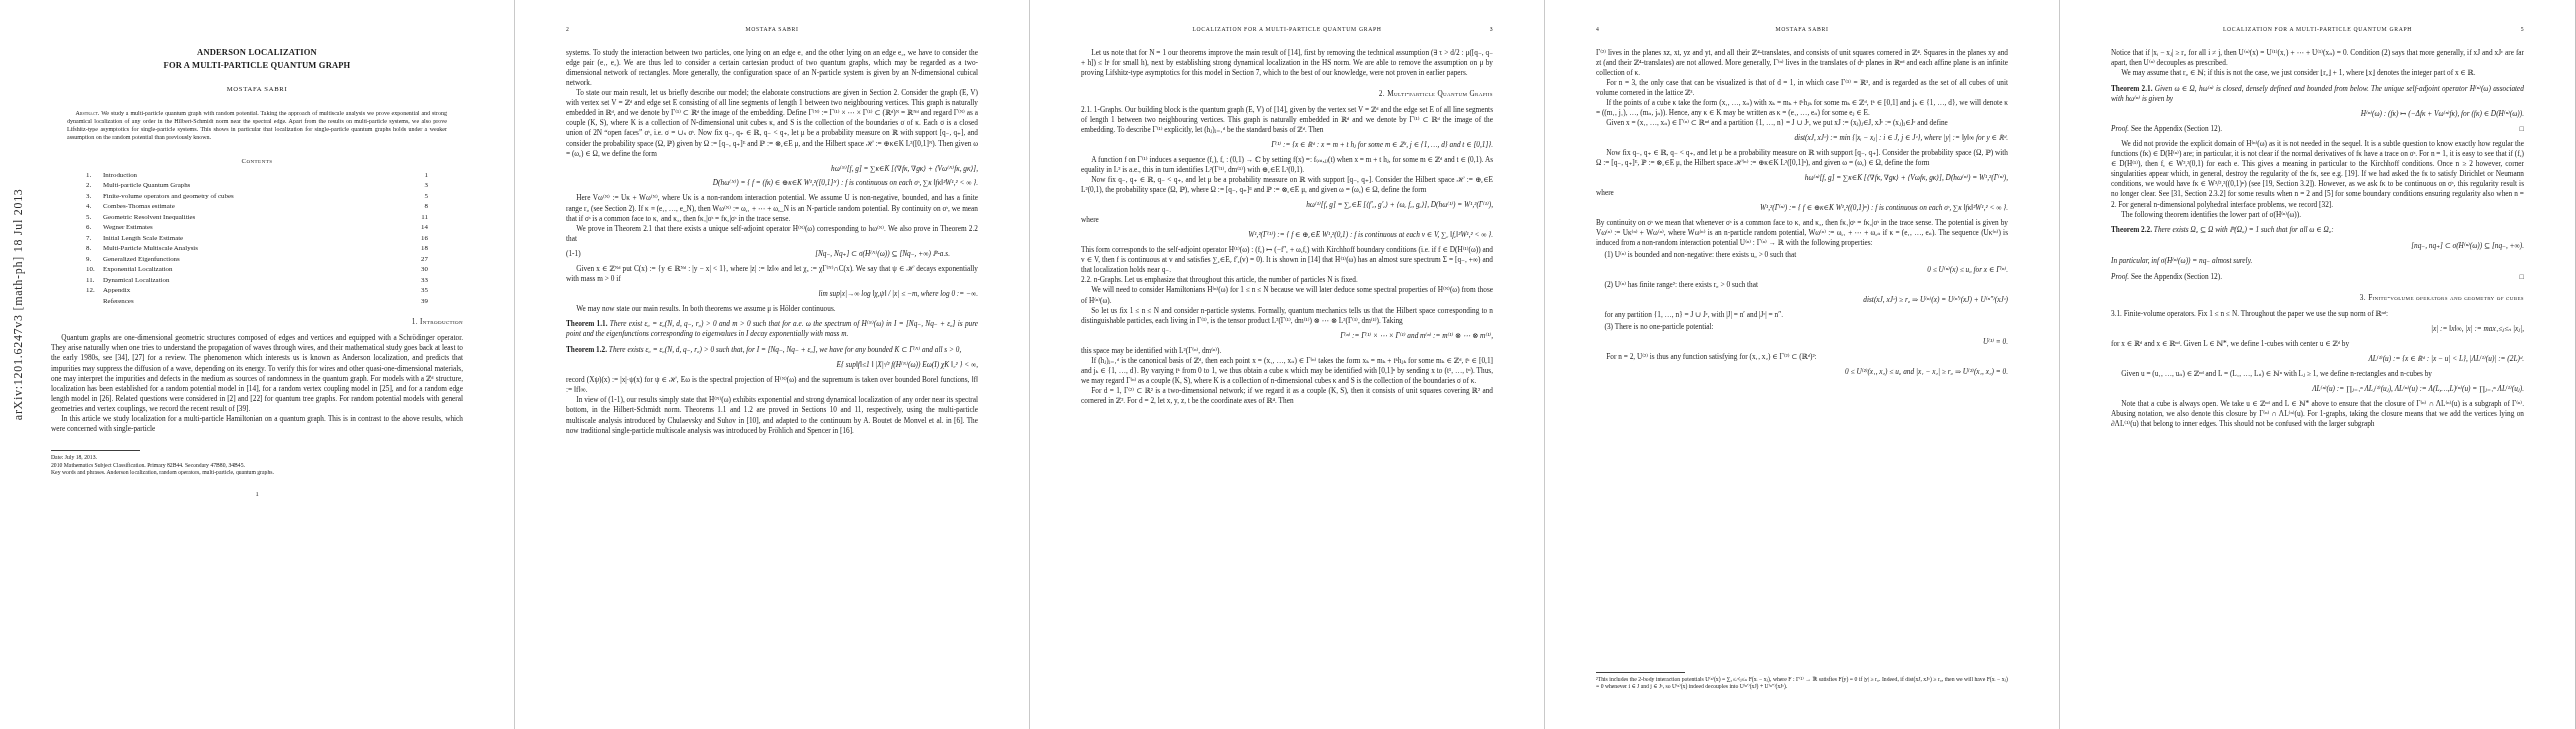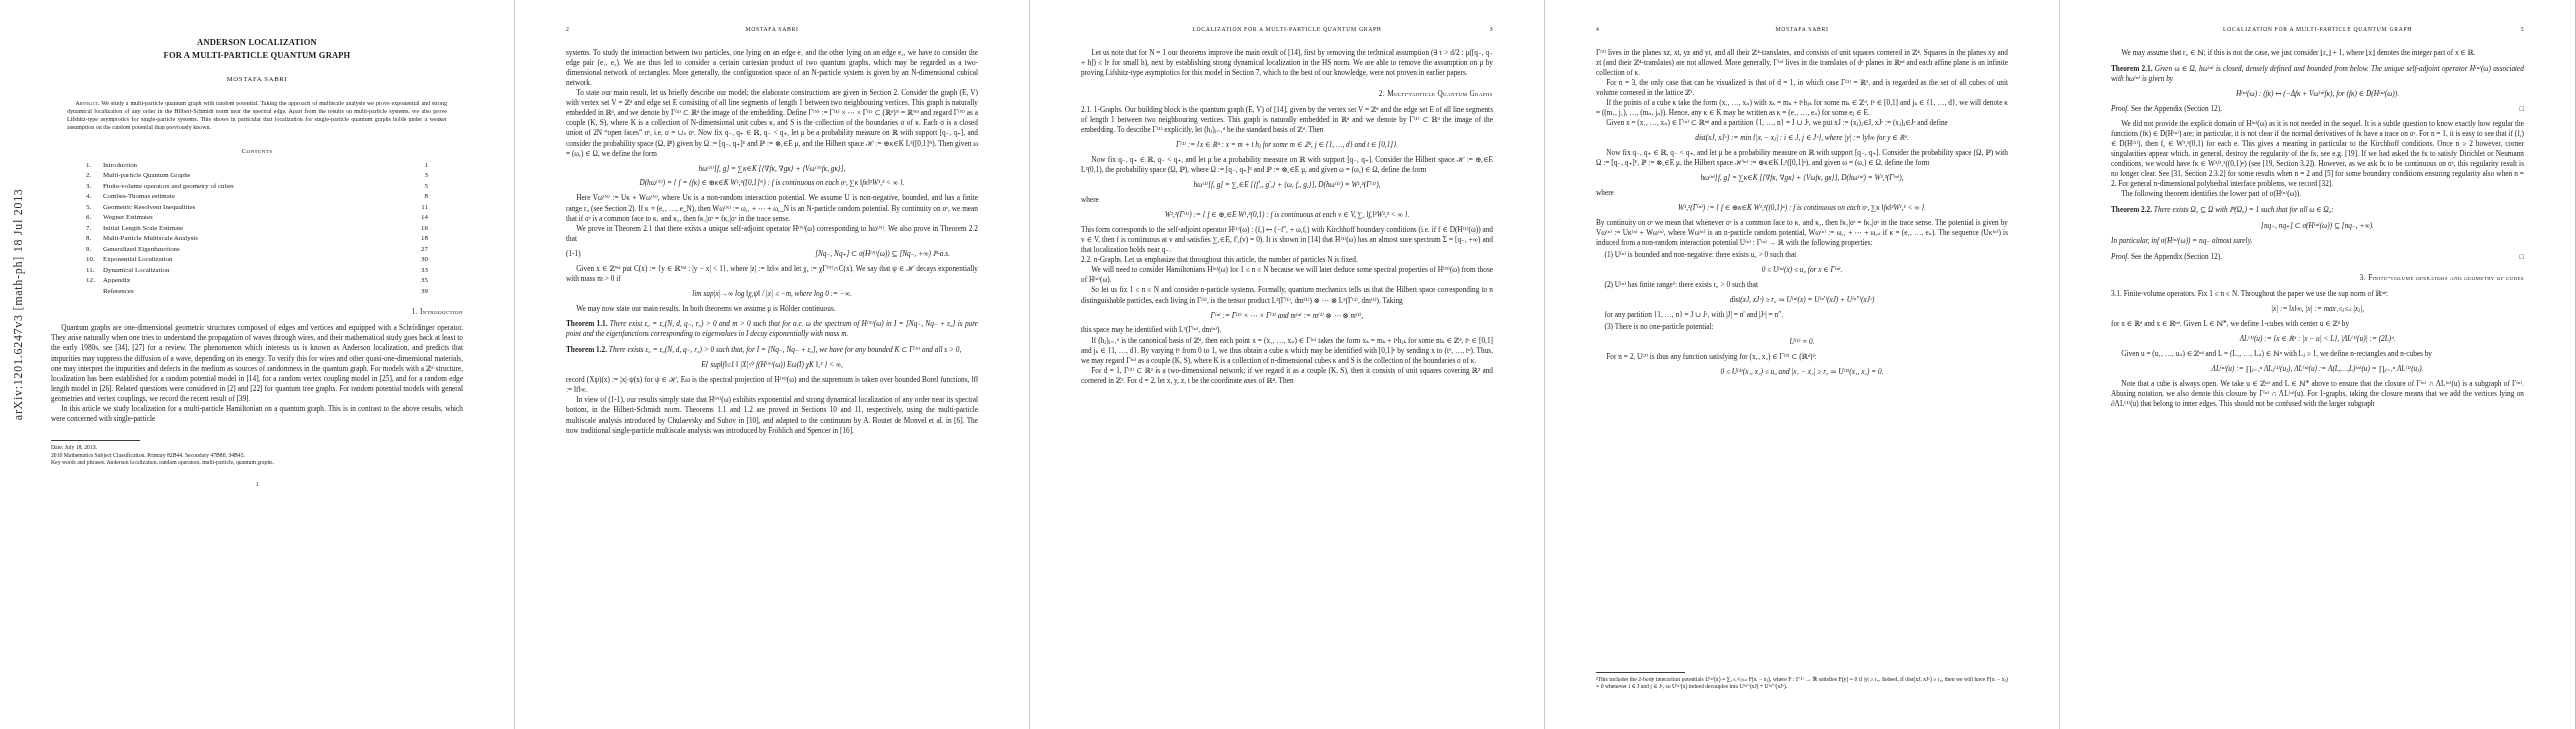--- a/index.html
+++ b/index.html
@@ -10,34 +10,34 @@
         padding:25.5px 51px 0 51px;font-size:7.3px;line-height:1.38;border-right:0.6px solid #c9c9c9}
   .page:last-child{border-right:none}
   
   .rh{display:flex;align-items:baseline;font-size:5.7px;letter-spacing:.09em;margin-bottom:14.6px}
   .rh .side{width:20.7px}
   .rh .side.r{text-align:right}
   .rh .mid{flex:1;text-align:center;font-variant:small-caps;letter-spacing:.12em}
   
   .p{text-align:justify;text-indent:10.3px}
   .pn{text-align:justify}
-  .f{text-align:center;font-style:italic;margin:4.9px 0}
+  .f{text-align:right;font-style:italic;margin:4.9px 0}
   .feq{display:flex;align-items:baseline;margin:4.9px 0}
   .feq .eqno{width:28px;font-style:normal}
   .feq .fx{flex:1;text-align:right;font-style:italic}
   .thm{text-align:justify;font-style:italic;margin:5.5px 0}
   .thm b{font-style:normal}
   .prf{text-align:justify;margin:4.9px 0}
   .qed{float:right}
   .sech{text-align:right;font-variant:small-caps;letter-spacing:.05em;margin:11px 0 6px}
   .sub .subl{font-weight:normal}
   .li{text-align:justify;padding-left:8.5px;margin-top:1.8px}
   .li2{text-align:justify;padding-left:8.5px}
   
-  .p1-title{margin-top:10px;text-align:center;font-weight:bold;font-size:8.5px;line-height:1.55;letter-spacing:.02em}
+  .p1-title{margin-top:20px;text-align:center;font-weight:bold;font-size:8.5px;line-height:1.55;letter-spacing:.02em}
   .p1-author{margin-top:12px;text-align:center;font-variant:small-caps;font-size:6.7px;letter-spacing:.1em}
   .p1-abs{margin:16px 16px 0 16px;font-size:6px;line-height:1.34;text-align:justify;text-indent:8.5px}
   .p1-abs .abl{font-variant:small-caps}
   .p1-cont{margin:14.6px 0 4.9px 0;text-align:center;font-variant:small-caps;font-size:6.7px;letter-spacing:.07em}
   .toc{margin:0 35px;font-size:6.9px;line-height:1.52}
   .toc-row{display:flex}
   .toc-row .tn{width:17px}
   .toc-row .tt{flex:1}
   .toc-row .tp{width:16px;text-align:right}
   .fnblock{margin-top:16px;font-size:5.7px;line-height:1.35}
@@ -173,20 +173,21 @@
   <div class="page">
     <div class="rh">
       <span class="side"></span>
       <span class="mid">LOCALIZATION FOR A MULTI-PARTICLE QUANTUM GRAPH</span>
       <span class="side r">3</span>
     </div>
     <p class="p">Let us note that for N = 1 our theorems improve the main result of [14], first by removing the technical assumption (∃ τ &gt; d/2 : μ([q₋, q₋ + h]) ≤ hᵗ for small h), next by establishing strong dynamical localization in the HS norm. We are able to remove the assumption on μ by proving Lifshitz-type asymptotics for this model in Section 7, which to the best of our knowledge, were not proven in earlier papers.</p>
     <div class="sech">2. Multi-particle Quantum Graphs</div>
     <p class="pn sub"><b class="subl">2.1. 1-Graphs.</b> <span>Our building block is the quantum graph (E, V) of [14], given by the vertex set V = ℤᵈ and the edge set E of all line segments of length 1 between two neighbouring vertices. This graph is naturally embedded in ℝᵈ and we denote by Γ⁽¹⁾ ⊂ ℝᵈ the image of the embedding. To describe Γ⁽¹⁾ explicitly, let (hⱼ)ⱼ₌₁ᵈ be the standard basis of ℤᵈ. Then</span></p>
     <div class="f">Γ⁽¹⁾ := {x ∈ ℝᵈ : x = m + t hⱼ for some m ∈ ℤᵈ, j ∈ {1, …, d} and t ∈ [0,1]}.</div>
+    <p class="p">A function f on Γ⁽¹⁾ induces a sequence (fₑ), fₑ : (0,1) → ℂ by setting f(x) =: f₍ₘ,ⱼ₎(t) when x = m + t hⱼ, for some m ∈ ℤᵈ and t ∈ (0,1). As equality in L² is a.e., this in turn identifies L²(Γ⁽¹⁾, dm⁽¹⁾) with ⊕ₑ∈E L²(0,1).</p>
     <p class="p">Now fix q₋, q₊ ∈ ℝ, q₋ &lt; q₊, and let μ be a probability measure on ℝ with support [q₋, q₊]. Consider the Hilbert space ℋ := ⊕ₑ∈E L²(0,1), the probability space (Ω, ℙ), where Ω := [q₋, q₊]ᴱ and ℙ := ⊗ₑ∈E μ, and given ω = (ωₑ) ∈ Ω, define the form</p>
     <div class="f">hω⁽¹⁾[f, g] = ∑ₑ∈E [⟨f′ₑ, g′ₑ⟩ + ⟨ωₑ fₑ, gₑ⟩],      D(hω⁽¹⁾) = W¹,²(Γ⁽¹⁾),</div>
     <p class="pn">where</p>
     <div class="f">W¹,²(Γ⁽¹⁾) := { f ∈ ⊕ₑ∈E W¹,²(0,1) : f is continuous at each v ∈ V, ∑ₑ ‖fₑ‖²W¹,² &lt; ∞ }.</div>
     <p class="pn">This form corresponds to the self-adjoint operator H⁽¹⁾(ω) : (fₑ) ↦ (−f″ₑ + ωₑfₑ) with Kirchhoff boundary conditions (i.e. if f ∈ D(H⁽¹⁾(ω)) and v ∈ V, then f is continuous at v and satisfies ∑ₑ∈Eᵥ f′ₑ(v) = 0). It is shown in [14] that H⁽¹⁾(ω) has an almost sure spectrum Σ = [q₋, +∞) and that localization holds near q₋.</p>
     <p class="pn sub"><b class="subl">2.2. n-Graphs.</b> <span>Let us emphasize that throughout this article, the number of particles N is fixed.</span></p>
     <p class="p">We will need to consider Hamiltonians H⁽ⁿ⁾(ω) for 1 ≤ n ≤ N because we will later deduce some spectral properties of H⁽ᴺ⁾(ω) from those of H⁽ⁿ⁾(ω).</p>
     <p class="p">So let us fix 1 ≤ n ≤ N and consider n-particle systems. Formally, quantum mechanics tells us that the Hilbert space corresponding to n distinguishable particles, each living in Γ⁽¹⁾, is the tensor product L²(Γ⁽¹⁾, dm⁽¹⁾) ⊗ ⋯ ⊗ L²(Γ⁽¹⁾, dm⁽¹⁾). Taking</p>
     <div class="f">Γ⁽ⁿ⁾ := Γ⁽¹⁾ × ⋯ × Γ⁽¹⁾      and      m⁽ⁿ⁾ := m⁽¹⁾ ⊗ ⋯ ⊗ m⁽¹⁾,</div>
     <p class="pn">this space may be identified with L²(Γ⁽ⁿ⁾, dm⁽ⁿ⁾).</p>
@@ -224,20 +225,21 @@
       <p>²This includes the 2-body interaction potentials U⁽ⁿ⁾(x) = ∑₁≤ᵢ&lt;ⱼ≤ₙ F(xᵢ − xⱼ), where F : Γ⁽¹⁾ → ℝ satisfies F(y) = 0 if |y| ≥ r₀. Indeed, if dist(xJ, xJᶜ) ≥ r₀, then we will have F(xᵢ − xⱼ) = 0 whenever i ∈ J and j ∈ Jᶜ, so U⁽ⁿ⁾(x) indeed decouples into U⁽ⁿ′⁾(xJ) + U⁽ⁿ″⁾(xJᶜ).</p>
     </div>
   </div>
 
   <div class="page">
     <div class="rh">
       <span class="side"></span>
       <span class="mid">LOCALIZATION FOR A MULTI-PARTICLE QUANTUM GRAPH</span>
       <span class="side r">5</span>
     </div>
+    <p class="pn">Notice that if |xᵢ − xⱼ| ≥ r₀ for all i ≠ j, then U⁽ⁿ⁾(x) = U⁽¹⁾(x₁) + ⋯ + U⁽¹⁾(xₙ) = 0. Condition (2) says that more generally, if xJ and xJᶜ are far apart, then U⁽ⁿ⁾ decouples as prescribed.</p>
     <p class="p">We may assume that r₀ ∈ ℕ; if this is not the case, we just consider ⌊r₀⌋ + 1, where ⌊x⌋ denotes the integer part of x ∈ ℝ.</p>
     <p class="thm"><b>Theorem 2.1.</b> <span>Given ω ∈ Ω, hω⁽ⁿ⁾ is closed, densely defined and bounded from below. The unique self-adjoint operator H⁽ⁿ⁾(ω) associated with hω⁽ⁿ⁾ is given by</span></p>
     <div class="f">H⁽ⁿ⁾(ω) : (fκ) ↦ (−Δfκ + Vω⁽ⁿ⁾fκ),      for (fκ) ∈ D(H⁽ⁿ⁾(ω)).</div>
     <p class="prf"><i>Proof.</i> <span>See the Appendix (Section 12).</span><span class="qed">□</span></p>
     <p class="p">We did not provide the explicit domain of H⁽ⁿ⁾(ω) as it is not needed in the sequel. It is a subtle question to know exactly how regular the functions (fκ) ∈ D(H⁽ⁿ⁾) are; in particular, it is not clear if the normal derivatives of fκ have a trace on σˢ. For n = 1, it is easy to see that if (fₑ) ∈ D(H⁽¹⁾), then fₑ ∈ W²,²(0,1) for each e. This gives a meaning in particular to the Kirchhoff conditions. Once n ≥ 2 however, corner singularities appear which, in general, destroy the regularity of the fκ, see e.g. [19]. If we had asked the fκ to satisfy Dirichlet or Neumann conditions, we would have fκ ∈ W³/²,²((0,1)ⁿ) (see [19, Section 3.2]). However, as we ask fκ to be continuous on σˢ, this regularity result is no longer clear. See [31, Section 2.3.2] for some results when n = 2 and [5] for some boundary conditions ensuring regularity also when n = 2. For general n-dimensional polyhedral interface problems, we record [32].</p>
     <p class="p">The following theorem identifies the lower part of σ(H⁽ⁿ⁾(ω)).</p>
     <p class="thm"><b>Theorem 2.2.</b> <span>There exists Ω₀ ⊆ Ω with ℙ(Ω₀) = 1 such that for all ω ∈ Ω₀:</span></p>
     <div class="f">[nq₋, nq₊] ⊂ σ(H⁽ⁿ⁾(ω)) ⊆ [nq₋, +∞).</div>
     <p class="thm">In particular, inf σ(H⁽ⁿ⁾(ω)) = nq₋ almost surely.</p>
     <p class="prf"><i>Proof.</i> <span>See the Appendix (Section 12).</span><span class="qed">□</span></p>

